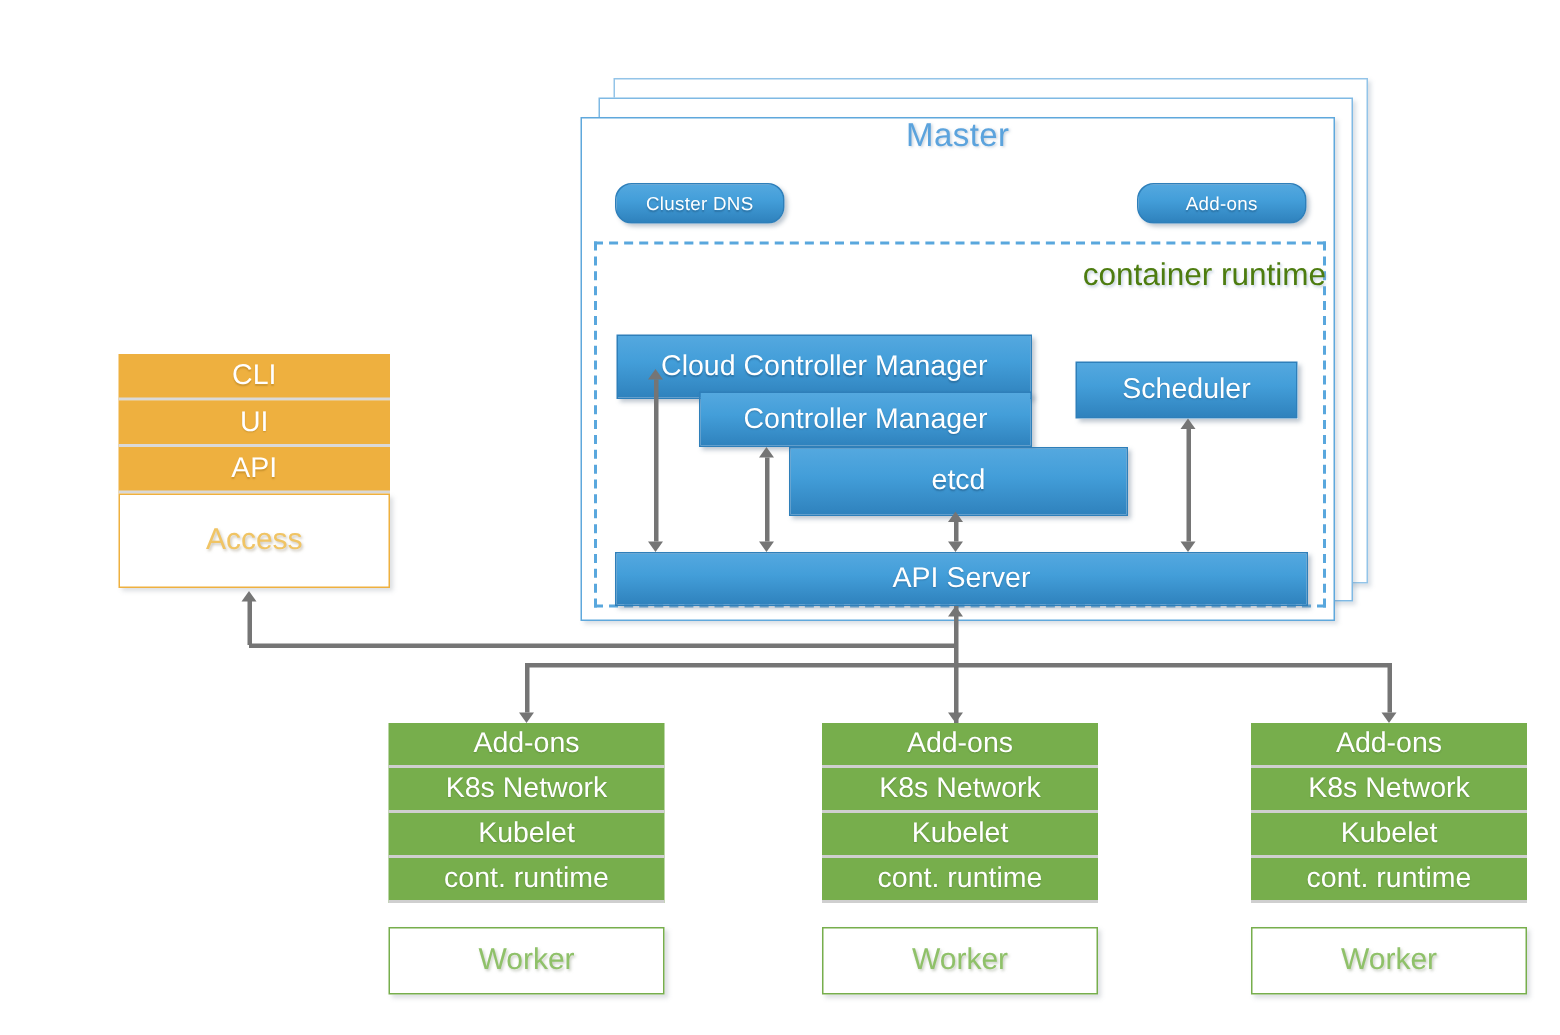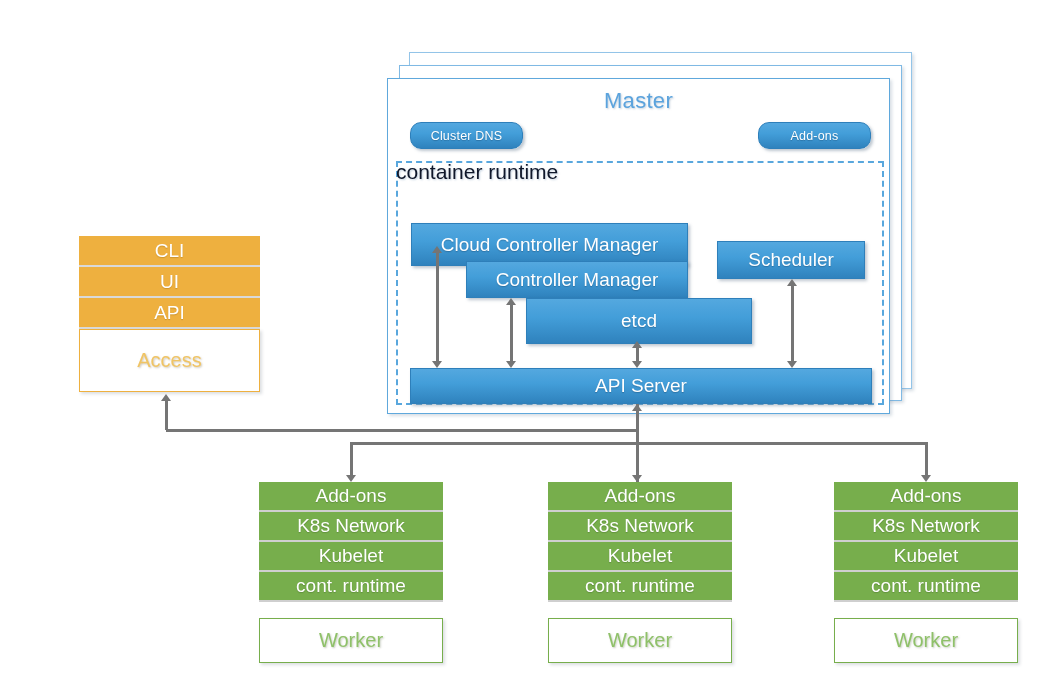--- a/index.html
+++ b/index.html
@@ -28,21 +28,21 @@
     box-sizing: border-box;
     box-shadow: 2px 2px 3px rgba(120,140,160,0.28);
   }
   .master-layer.back  { left: 409px; top: 52px;  width: 503px; height: 337px; border-color: #93c4e8; }
   .master-layer.mid   { left: 399px; top: 65px;  width: 503px; height: 336px; border-color: #7fb9e4; }
   .master-layer.front { left: 387px; top: 78px;  width: 503px; height: 336px; border-color: #5fa8dc; }
 
   .master-title {
     position: absolute;
     left: 387px;
-    top: 88px;
+    top: 77px;
     width: 503px;
     text-align: center;
     font-size: 22px;
     color: #5ba3dd;
     letter-spacing: 0.3px;
     text-shadow: 1px 1px 2px rgba(150,170,190,0.55);
   }
 
   
   .dashed-box {
@@ -51,25 +51,25 @@
     top: 161px;
     width: 488px;
     height: 244px;
     border: 2px dashed #59a7dd;
     box-sizing: border-box;
     background: transparent;
   }
   .dashed-title {
     position: absolute;
     left: 396px;
-    top: 160px;
+    top: 172px;
     width: 488px;
-    text-align: left;
+    text-align: right;
     font-size: 21px;
-    color: #0f172a;
+    color: #4d7c0f;
     text-shadow: 1px 1px 2px rgba(150,175,200,0.6);
   }
 
   
   .bbox {
     position: absolute;
     box-sizing: border-box;
     background: linear-gradient(to bottom, #54a8df 0%, #439ed9 42%, #2f82bd 100%);
     border: 1px solid #2e7fba;
     color: #ffffff;

